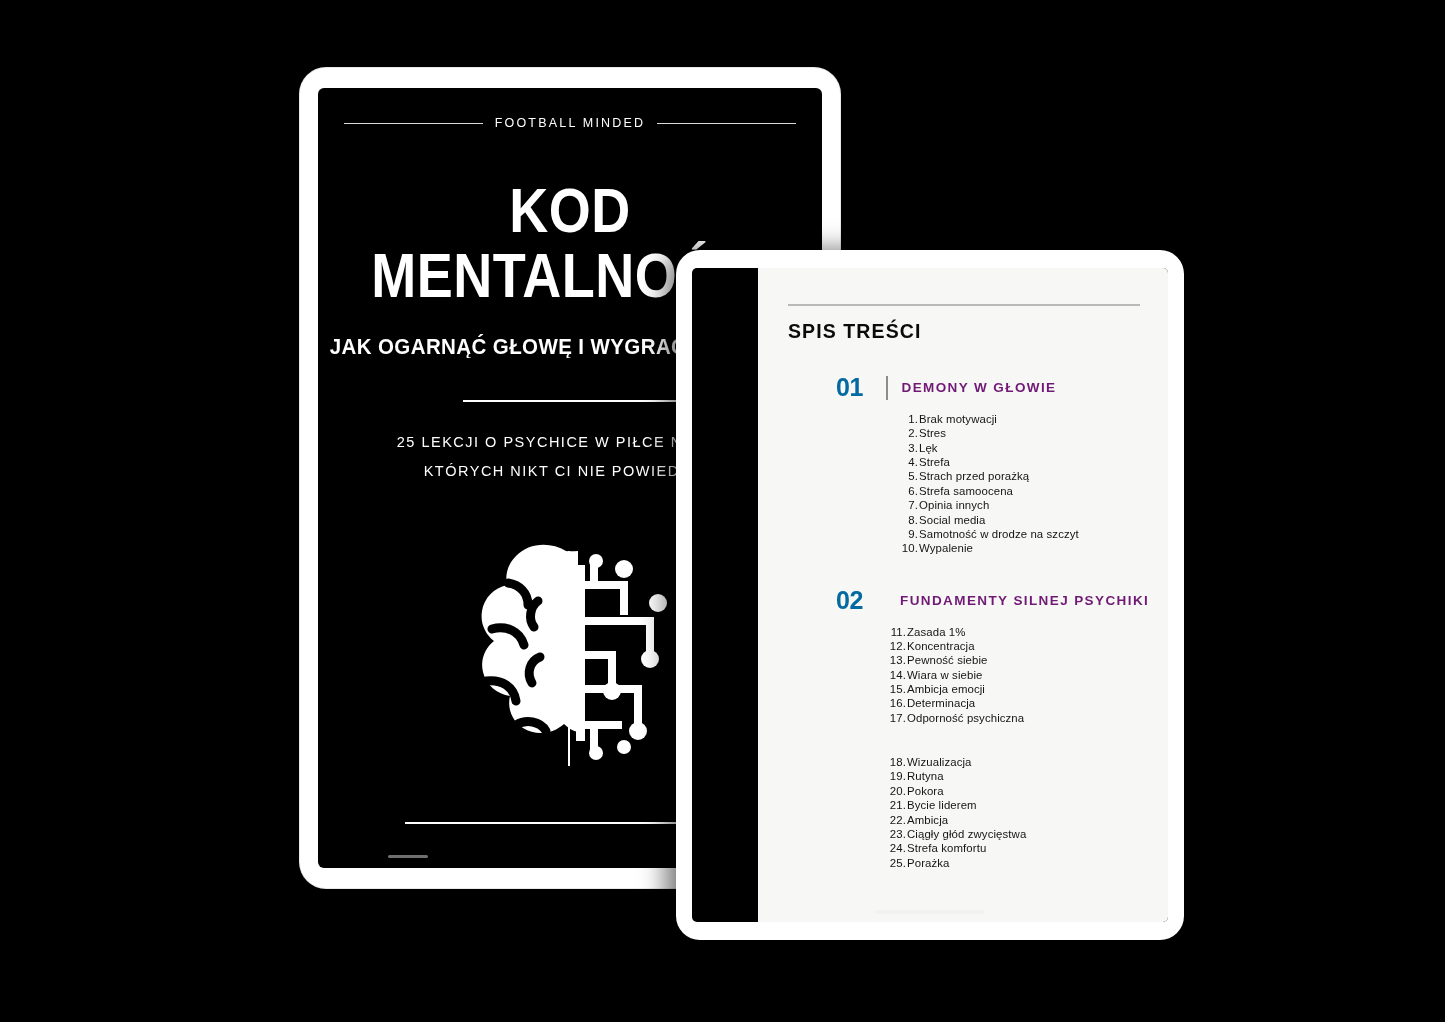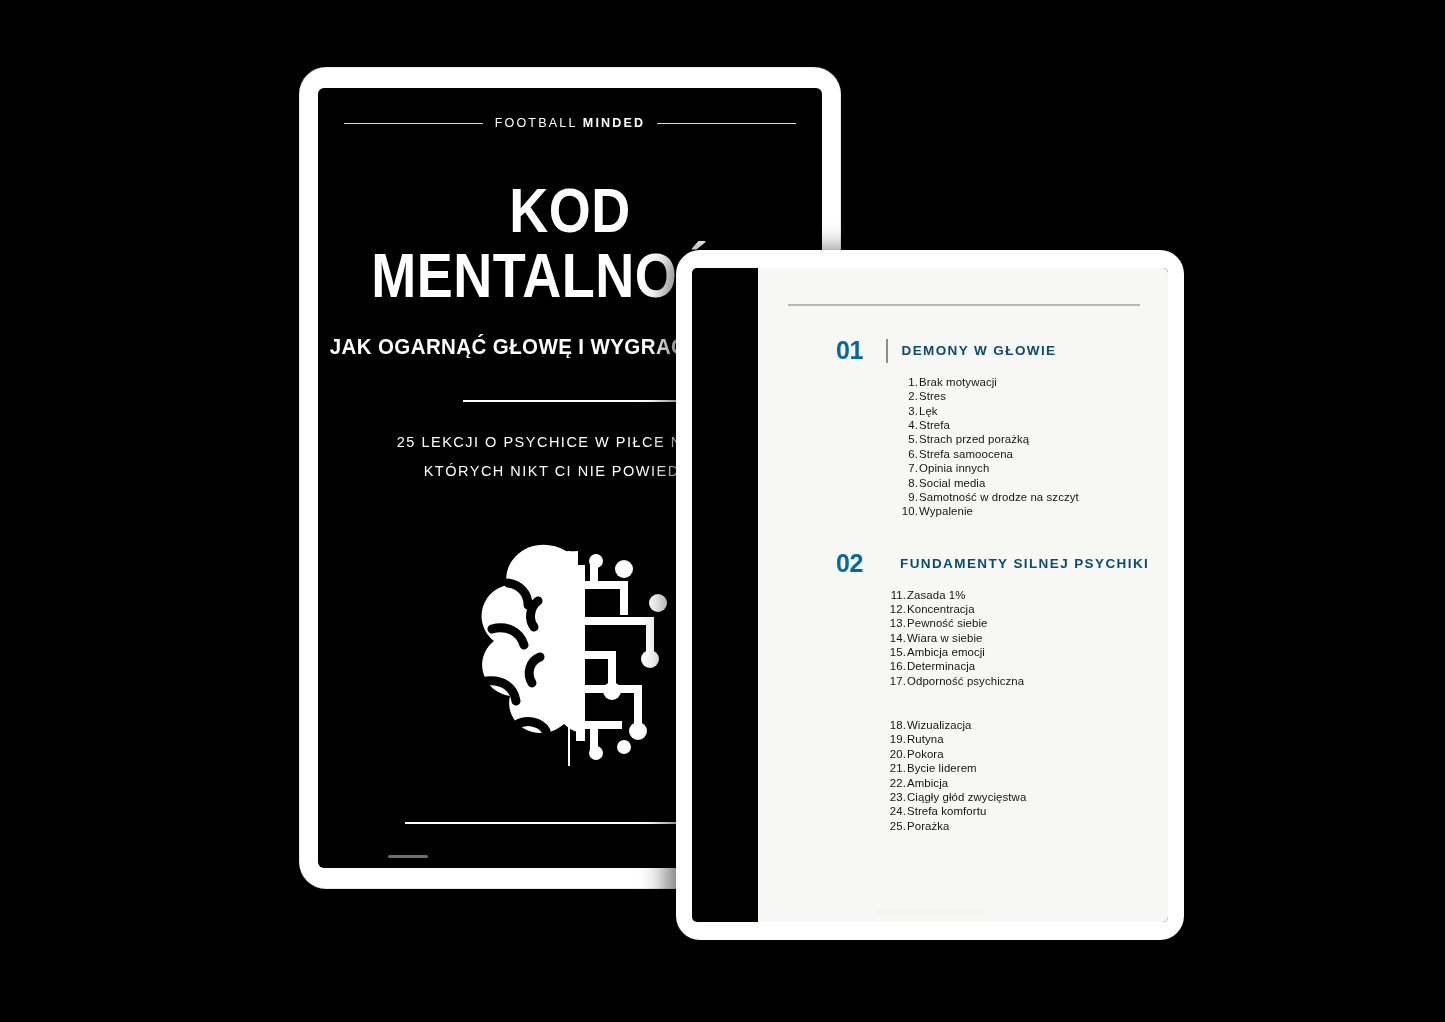--- a/index.html
+++ b/index.html
@@ -46,21 +46,21 @@
     margin-top: 6px;
   }
   .brand-line { flex: 1; height: 1px; background: #ffffff; opacity: .85; }
   .brand-text {
     color: #fff;
     font-size: 12.5px;
     letter-spacing: 2.2px;
     font-weight: 400;
     white-space: nowrap;
   }
-  .brand-text b { font-weight: 700; }
+  .brand-text b { font-weight: 400; }
 
   .cover-title {
     color: #ffffff;
     font-weight: 700;
     font-size: 54px;
     letter-spacing: 0.5px;
     margin-top: 58px;
     text-align: center;
     line-height: 1.02;
     transform: scaleY(1.18);
@@ -152,21 +152,21 @@
     letter-spacing: -0.5px;
     min-width: 36px;
   }
   .sec-divider {
     width: 1.5px; height: 24px; background: #8d8d8d;
   }
   .sec-name {
     font-size: 13.5px;
     font-weight: 700;
     letter-spacing: 1.4px;
-    color: #0c4a6e;
+    color: #701a75;
     white-space: nowrap;
   }
   .sec-items {
     margin-top: 10px;
     padding-left: 98px;
   }
   .sec-items.indent-more { padding-left: 110px; }
   .sec-item {
     font-size: 11.4px;
     color: #141414;
@@ -270,20 +270,21 @@
       </div>
       <div class="back-hint"></div>
     </div>
   </div>
 
   <div class="tablet-front">
     <div class="screen">
       <div class="page">
 
         <div class="toc-rule"></div>
+        <div class="toc-title">SPIS TREŚCI</div>
 
         <div class="section">
           <div class="sec-head">
             <span class="sec-num">01</span>
             <span class="sec-divider"></span>
             <span class="sec-name">DEMONY W GŁOWIE</span>
           </div>
           <div class="sec-items indent-more">
             <div class="sec-item">
                 <span class="idx">1.</span>

